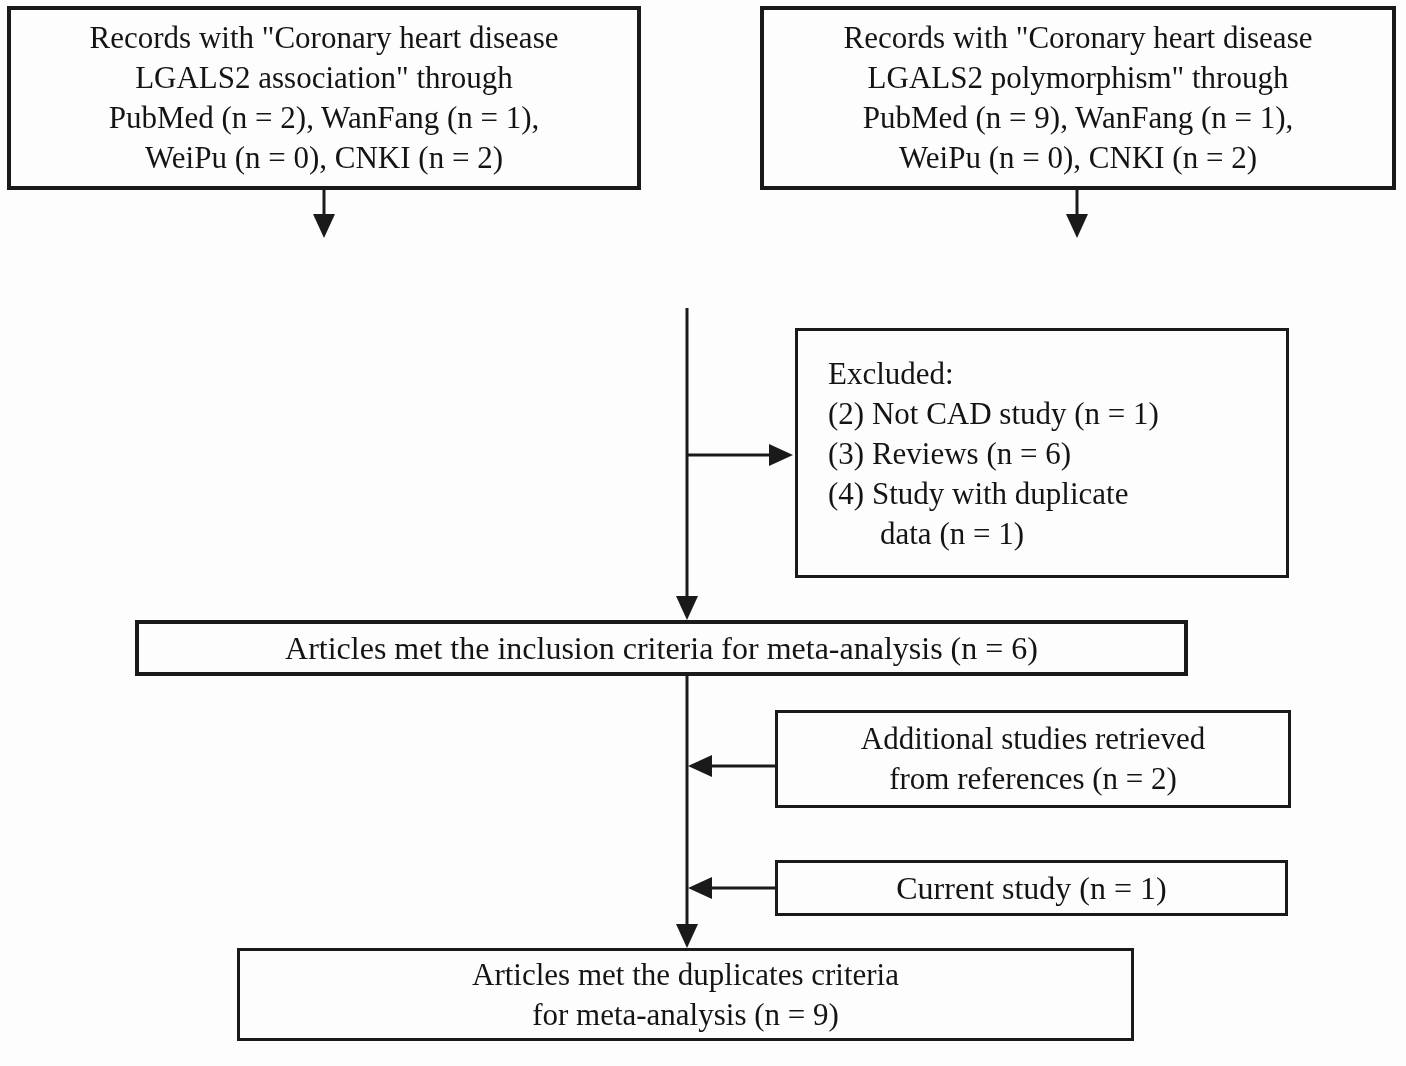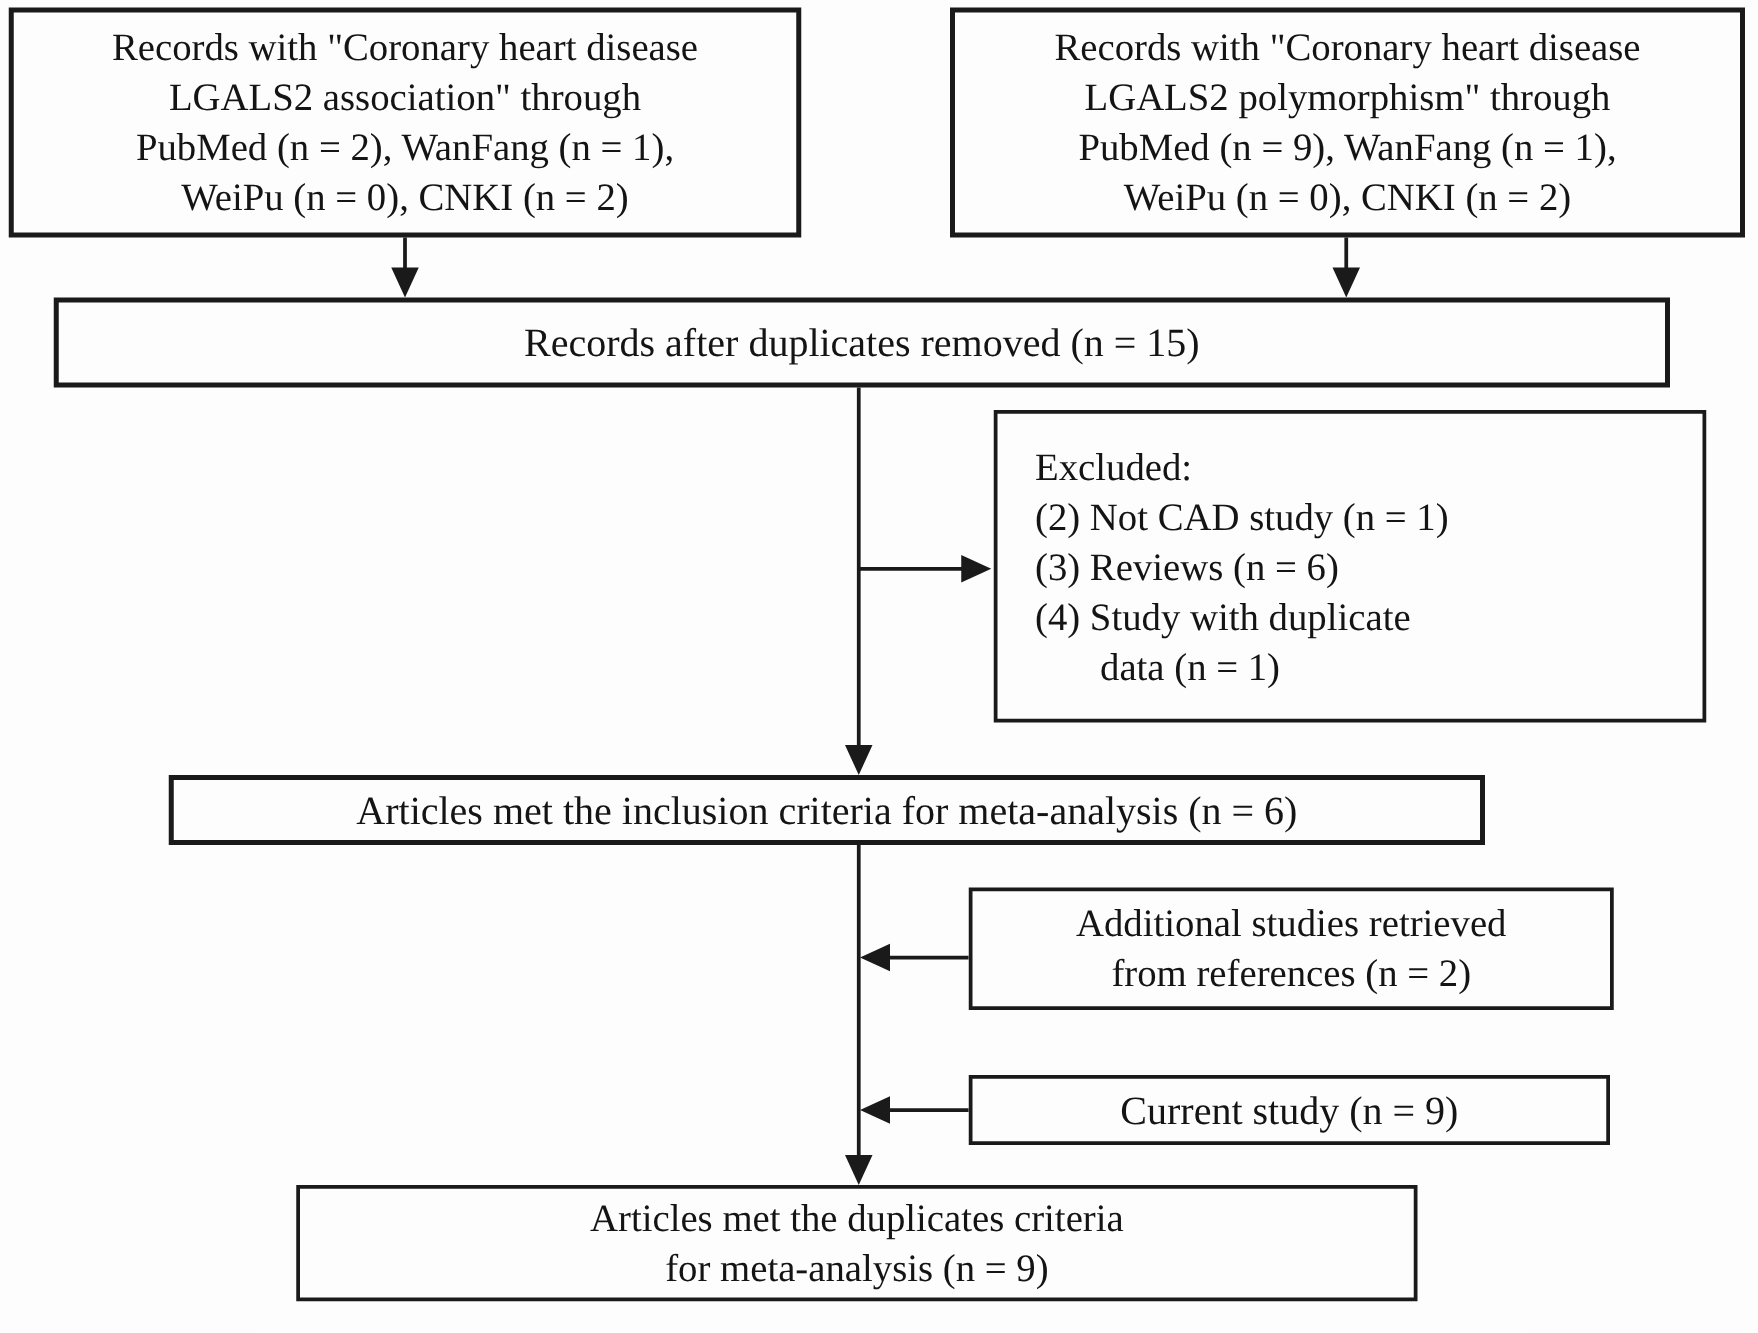--- a/index.html
+++ b/index.html
@@ -29,21 +29,21 @@
     font-size: 31px;
     line-height: 40px;
     z-index: 2;
   }
   .box .line { white-space: nowrap; }
 
   #box-association    { left: 7px;   top: 6px;   width: 634px;  height: 184px; border-width: 4px; }
   #box-polymorphism   { left: 760px; top: 6px;   width: 636px;  height: 184px; border-width: 4px; }
   #box-duplicates     { left: 43px;  top: 238px; width: 1293px; height: 72px;  border-width: 4px; font-size: 32px; }
   #box-excluded       {
-    left: 795px; top: 328px; width: 570px; height: 250px;
+    left: 795px; top: 328px; width: 494px; height: 250px;
     align-items: flex-start; text-align: left;
     padding-left: 30px; padding-top: 2px;
   }
   #box-excluded .line-indent { padding-left: 52px; }
   #box-inclusion6     { left: 135px; top: 620px; width: 1053px; height: 56px; border-width: 4px; font-size: 32px; }
   #box-additional     { left: 775px; top: 710px; width: 516px;  height: 98px; }
   #box-current        { left: 775px; top: 860px; width: 513px;  height: 56px;  font-size: 32px; }
   #box-inclusion9     { left: 237px; top: 948px; width: 897px;  height: 93px; }
 
   #arrow-layer {
@@ -98,43 +98,40 @@
     <div class="line">WeiPu (n = 0), CNKI (n = 2)</div>
   </div>
 
   <div class="box" id="box-polymorphism">
     <div class="line">Records with "Coronary heart disease</div>
     <div class="line">LGALS2 polymorphism" through</div>
     <div class="line">PubMed (n = 9), WanFang (n = 1),</div>
     <div class="line">WeiPu (n = 0), CNKI (n = 2)</div>
   </div>
 
-  <div class="box" id="box-duplicates">
-    <div class="line">Records after duplicates removed (n = 15)</div>
-  </div>
 
   <div class="box" id="box-excluded">
     <div class="line">Excluded:</div>
     <div class="line">(2) Not CAD study (n = 1)</div>
     <div class="line">(3) Reviews (n = 6)</div>
     <div class="line">(4) Study with duplicate</div>
     <div class="line line-indent">data (n = 1)</div>
   </div>
 
   <div class="box" id="box-inclusion6">
     <div class="line">Articles met the inclusion criteria for meta-analysis (n = 6)</div>
   </div>
 
   <div class="box" id="box-additional">
     <div class="line">Additional studies retrieved</div>
     <div class="line">from references (n = 2)</div>
   </div>
 
   <div class="box" id="box-current">
-    <div class="line">Current study (n = 9)</div>
+    <div class="line">Current study (n = 1)</div>
   </div>
 
   <div class="box" id="box-inclusion9">
     <div class="line">Articles met the duplicates criteria</div>
     <div class="line">for meta-analysis (n = 9)</div>
   </div>
 
 </div>
 
 </body></html>

